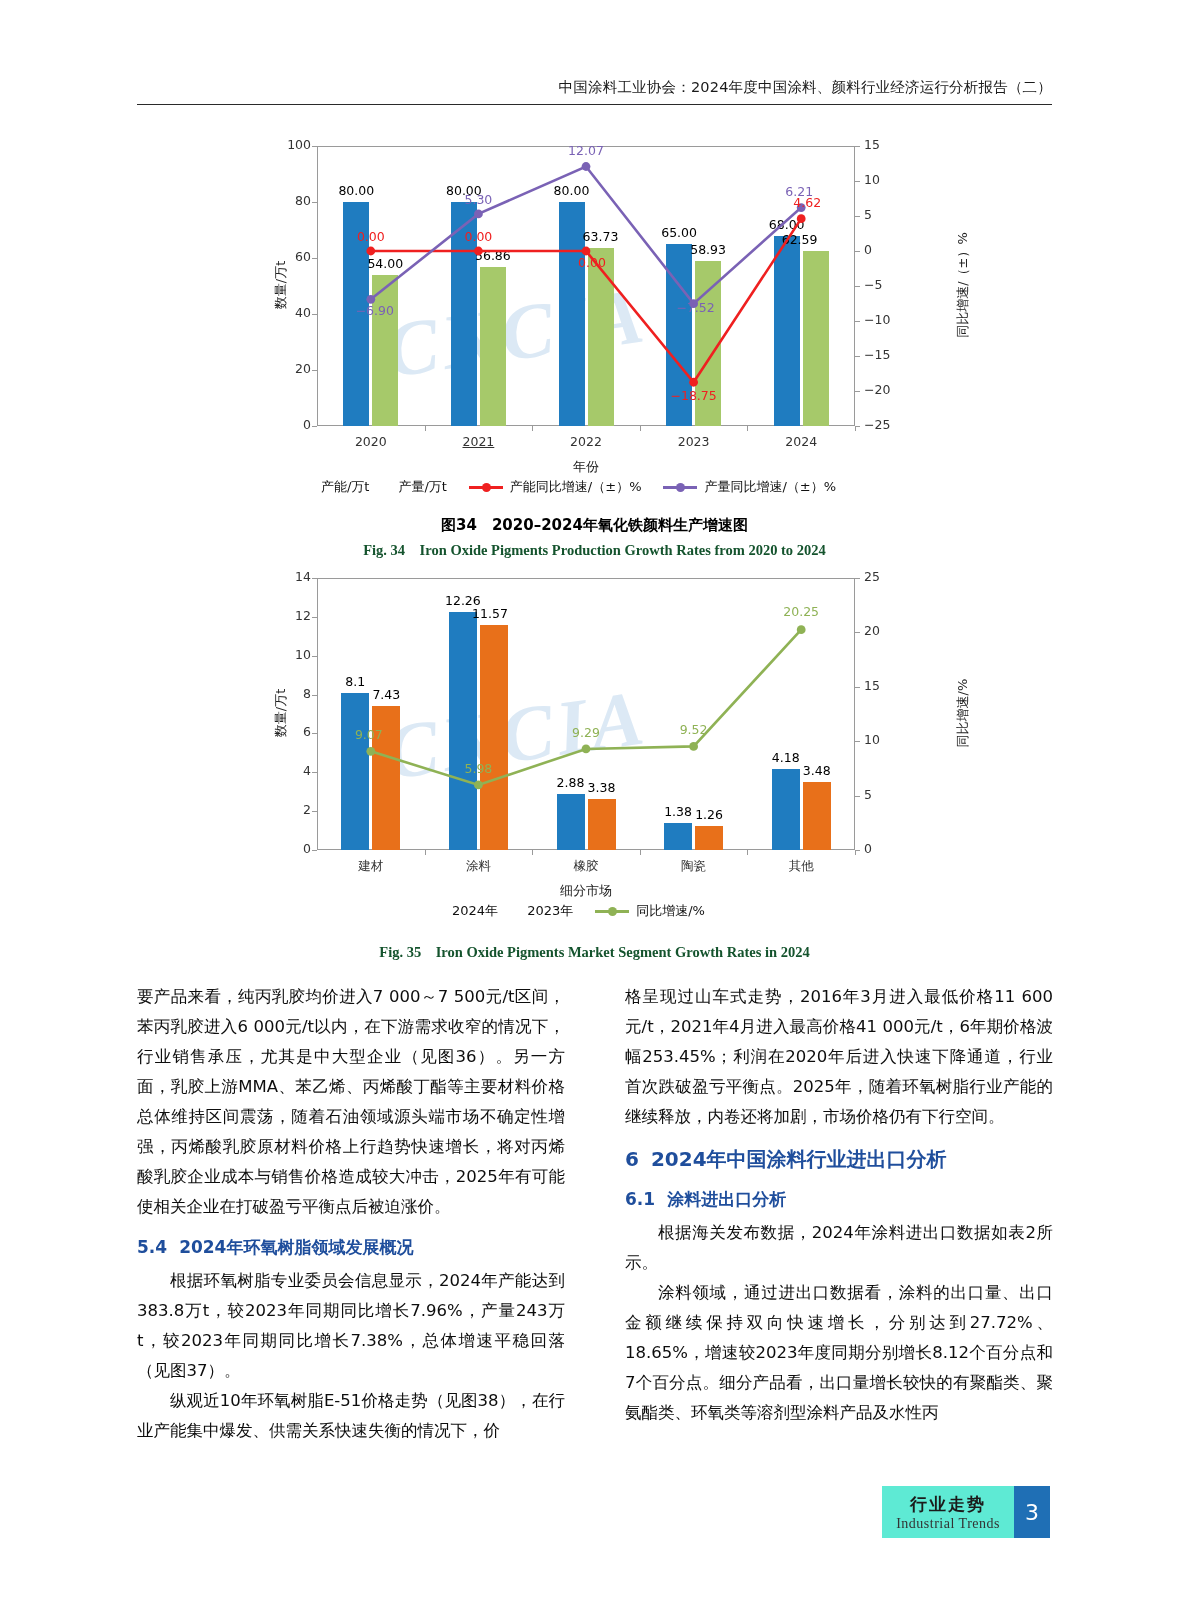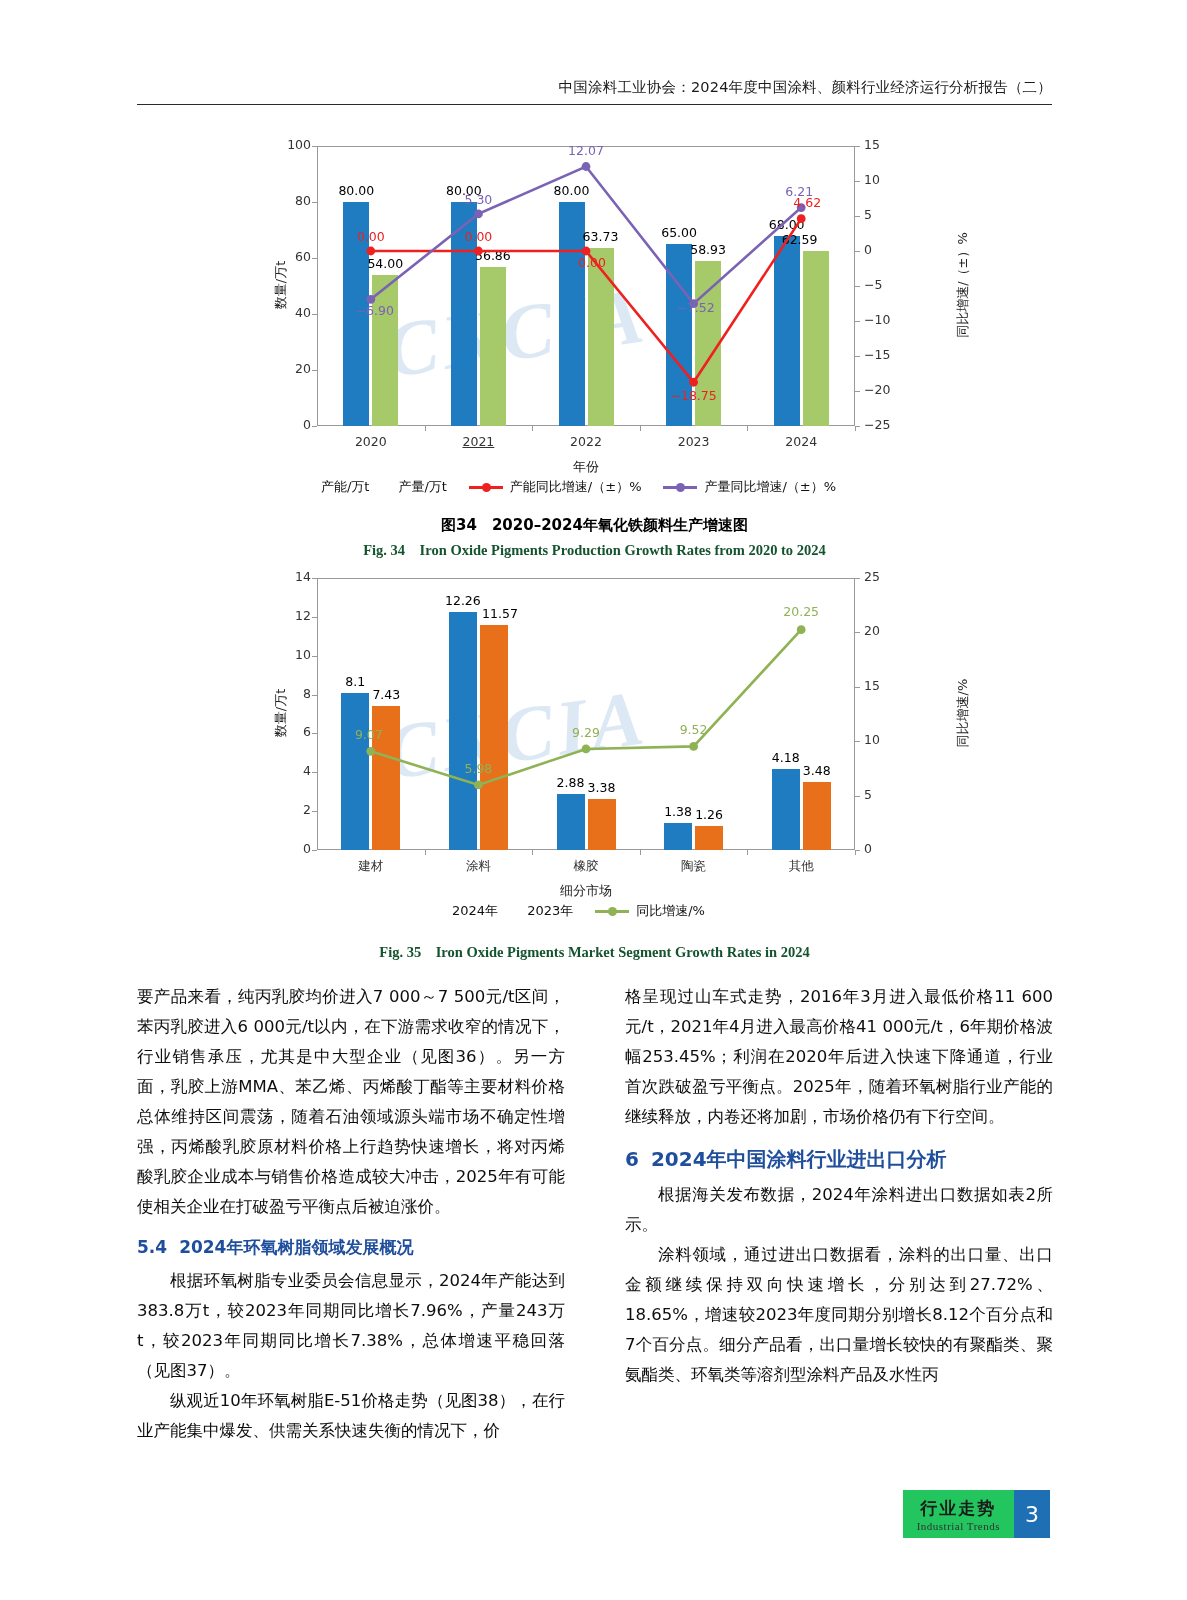--- a/index.html
+++ b/index.html
@@ -105,32 +105,32 @@
     margin:10px 0 4px 0;
     font-weight:bold;
   }
   h3.sub .num, h2.sec .num { margin-right:12px; }
   
   .footer-box {
     position:absolute; right:137px; bottom:62px;
     display:flex; align-items:stretch;
   }
   .footer-label {
-    background:#22c55e;
+    background:#5eead4;
     padding:7px 14px 6px 14px;
     text-align:center;
   }
   .footer-label .cn {
     font-family:"DejaVu Sans", sans-serif;
     font-size:17px; color:#1b1b1b; font-weight:bold;
     letter-spacing:2px;
   }
   .footer-label .en {
     font-family:"Liberation Serif", serif;
-    font-size:11px; color:#333; letter-spacing:0.5px;
+    font-size:14px; color:#333; letter-spacing:0.5px;
   }
   .footer-num {
     background:#1f6fb5; color:#fff;
     width:36px; display:flex; align-items:center; justify-content:center;
     font-family:"DejaVu Sans", sans-serif;
     font-size:22px;
   }
 </style>
 </head>
 <body>
@@ -311,21 +311,21 @@
         <div class="dlabel" style="left:173.89999999999998px;top:32.80571428571429px;width:68px;text-align:center;">12.26</div>
         <div class="bar" style="left:301.5px;top:234.0457142857143px;width:28px;height:55.9542857142857px;background:#1f7cc0;z-index:3;"></div>
         <div class="dlabel" style="left:281.5px;top:215.0457142857143px;width:68px;text-align:center;">2.88</div>
         <div class="bar" style="left:409.09999999999997px;top:263.18857142857144px;width:28px;height:26.811428571428564px;background:#1f7cc0;z-index:3;"></div>
         <div class="dlabel" style="left:389.09999999999997px;top:244.18857142857144px;width:68px;text-align:center;">1.38</div>
         <div class="bar" style="left:516.7px;top:208.78857142857143px;width:28px;height:81.21142857142857px;background:#1f7cc0;z-index:3;"></div>
         <div class="dlabel" style="left:496.70000000000005px;top:189.78857142857143px;width:68px;text-align:center;">4.18</div>
         <div class="bar" style="left:117.3px;top:145.6457142857143px;width:28px;height:144.3542857142857px;background:#e8701a;z-index:3;"></div>
         <div class="dlabel" style="left:97.30000000000001px;top:126.64571428571429px;width:68px;text-align:center;">7.43</div>
         <div class="bar" style="left:224.89999999999998px;top:65.21142857142857px;width:28px;height:224.78857142857143px;background:#e8701a;z-index:3;"></div>
-        <div class="dlabel" style="left:211px;top:46.21142857142857px;width:68px;text-align:center;">11.57</div>
+        <div class="dlabel" style="left:201px;top:46.21142857142857px;width:68px;text-align:center;">11.57</div>
         <div class="bar" style="left:332.5px;top:238.70857142857142px;width:28px;height:51.29142857142858px;background:#e8701a;z-index:3;"></div>
         <div class="dlabel" style="left:312.5px;top:219.70857142857142px;width:68px;text-align:center;">3.38</div>
         <div class="bar" style="left:440.09999999999997px;top:265.52px;width:28px;height:24.480000000000018px;background:#e8701a;z-index:3;"></div>
         <div class="dlabel" style="left:420.09999999999997px;top:246.51999999999998px;width:68px;text-align:center;">1.26</div>
         <div class="bar" style="left:547.7px;top:222.38857142857142px;width:28px;height:67.61142857142858px;background:#e8701a;z-index:3;"></div>
         <div class="dlabel" style="left:527.7px;top:203.38857142857142px;width:68px;text-align:center;">3.48</div>
         <svg width="660" height="340" style="position:absolute;left:0;top:0;z-index:4;pointer-events:none;">
           <polyline points="115.8,191.3184 223.39999999999998,224.93759999999997 331,188.9248 438.59999999999997,186.4224 546.2,69.67999999999998" fill="none" stroke="#8fb255" stroke-width="2.6"></polyline>
           <circle cx="115.8" cy="191.3184" r="4.4" fill="#8fb255"></circle>
           <circle cx="223.39999999999998" cy="224.93759999999997" r="4.4" fill="#8fb255"></circle>
@@ -366,20 +366,23 @@
     </h3>
     <p>根据环氧树脂专业委员会信息显示，2024年产能达到383.8万t，较2023年同期同比增长7.96%，产量243万t，较2023年同期同比增长7.38%，总体增速平稳回落（见图37）。</p>
     <p>纵观近10年环氧树脂E-51价格走势（见图38），在行业产能集中爆发、供需关系快速失衡的情况下，价</p>
   </div>
 
   <div class="col" style="left:625px; top:982px; width:428px;">
     <p class="noind">格呈现过山车式走势，2016年3月进入最低价格11 600元/t，2021年4月进入最高价格41 000元/t，6年期价格波幅253.45%；利润在2020年后进入快速下降通道，行业首次跌破盈亏平衡点。2025年，随着环氧树脂行业产能的继续释放，内卷还将加剧，市场价格仍有下行空间。</p>
     <h2 class="sec">
       <span class="num">6</span><span>2024年中国涂料行业进出口分析</span>
     </h2>
+    <h3 class="sub">
+      <span class="num">6.1</span><span>涂料进出口分析</span>
+    </h3>
     <p>根据海关发布数据，2024年涂料进出口数据如表2所示。</p>
     <p>涂料领域，通过进出口数据看，涂料的出口量、出口金额继续保持双向快速增长，分别达到27.72%、18.65%，增速较2023年度同期分别增长8.12个百分点和7个百分点。细分产品看，出口量增长较快的有聚酯类、聚氨酯类、环氧类等溶剂型涂料产品及水性丙</p>
   </div>
 
   <div class="footer-box">
     <div class="footer-label">
       <div class="cn">行业走势</div>
       <div class="en">Industrial Trends</div>
     </div>
     <div class="footer-num">3</div>

